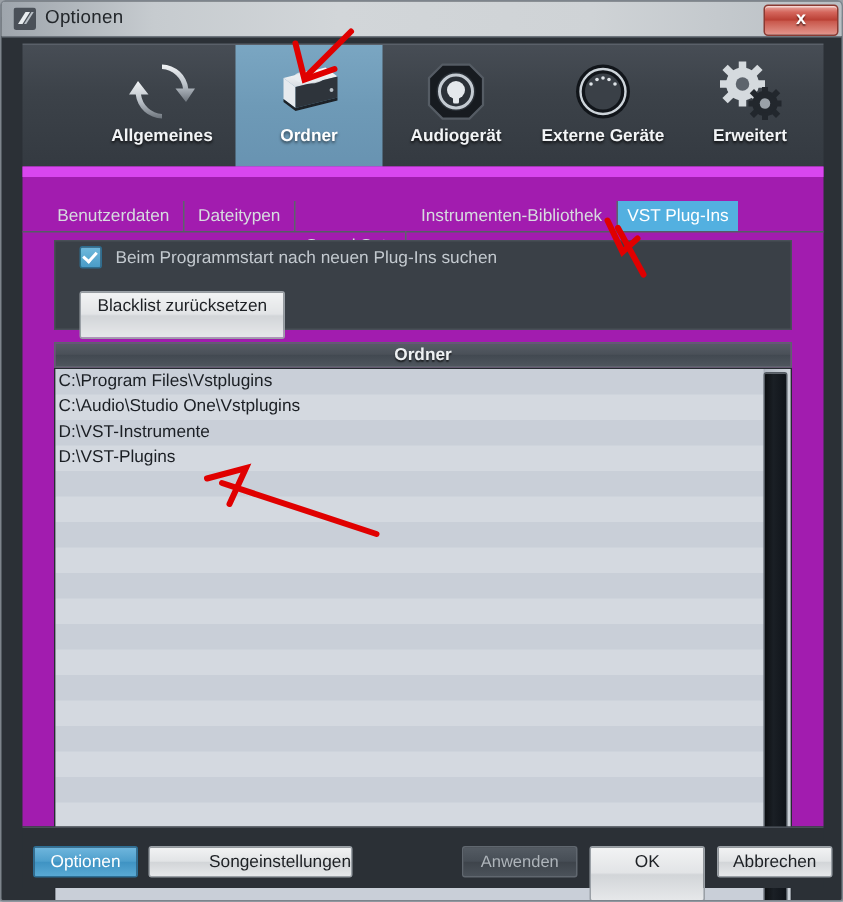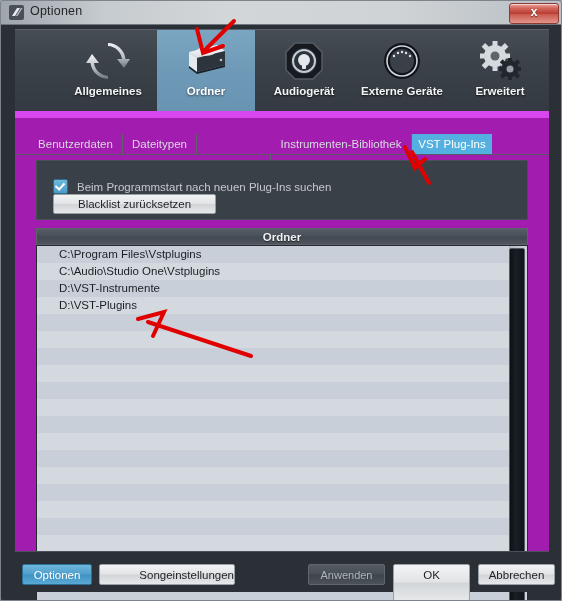--- a/index.html
+++ b/index.html
@@ -105,21 +105,21 @@
     border-right:none;
   }
 
   
   .groupbox{
     position:absolute;left:21px;top:42px;width:492px;height:60px;
     background:#3a4047;
     border:1px solid #484f57;
     box-sizing:border-box;
   }
-  .chk-row{position:absolute;left:16px;top:18px;display:flex;align-items:center;text-align:center;}
+  .chk-row{position:absolute;left:16px;top:3px;display:flex;align-items:center;text-align:center;}
   .checkbox{
     width:13px;height:13px;border-radius:2px;
     background:linear-gradient(to bottom,#6fb9dc,#4a9cc7);
     border:1px solid #2f6d8f;
     position:relative;cursor:pointer;
   }
   .checkbox:after{
     content:"";position:absolute;left:3px;top:1px;width:4px;height:7px;
     border:solid #ffffff;border-width:0 2px 2px 0;transform:rotate(42deg);
   }
@@ -141,21 +141,21 @@
     box-sizing:border-box;text-align:center;white-space:nowrap;
   }
   .btn-blue{
     background:linear-gradient(to bottom,#6fb6dd 0%,#4e9fcc 48%,#3f93c3 52%,#59a9d4 100%);
     border:1px solid #2d6f96;
     color:#ffffff;font-size:11.5px;
     border-radius:2px;cursor:pointer;
     box-sizing:border-box;text-align:center;white-space:nowrap;
   }
   .blacklist-btn{
-    position:absolute;left:16px;top:33px;height:20px;padding:0 24px;line-height:19px;
+    position:absolute;left:16px;top:33px;height:32px;padding:0 11px;line-height:19px;
   }
 
   
   .list-header{
     position:absolute;left:21px;top:110px;width:492px;height:17px;
     background:linear-gradient(to bottom,#565d66 0%,#4a5058 48%,#424951 52%,#4e555d 100%);
     border:1px solid #5d646c;
     box-sizing:border-box;
     font-size:11.5px;font-weight:bold;color:#eef1f3;
     text-align:center;line-height:16px;
@@ -166,21 +166,21 @@
     position:absolute;left:21px;top:127px;width:492px;height:367px;
     background:#c9cfd8;
     border:1px solid #262b31;
     box-sizing:border-box;
     overflow:hidden;
   }
   .rows{position:absolute;left:0;top:0;width:474px;}
   .row{
     height:17px;line-height:17px;
     font-size:11.5px;color:#1b1f24;
-    padding-left:22px;
+    padding-left:2px;
     box-sizing:border-box;
     white-space:nowrap;overflow:hidden;
     cursor:pointer;
   }
   .row.odd{background:#c9cfd8;}
   .row.even{background:#d4d9e0;}
   .scrolltrack{
     position:absolute;right:0;top:0;width:18px;height:365px;
     background:linear-gradient(to right,#b5bcc6,#cdd3da);
     border-left:1px solid #aeb5bf;

